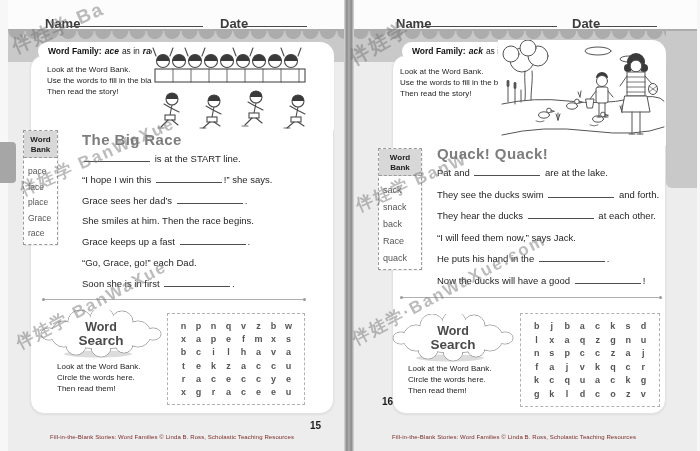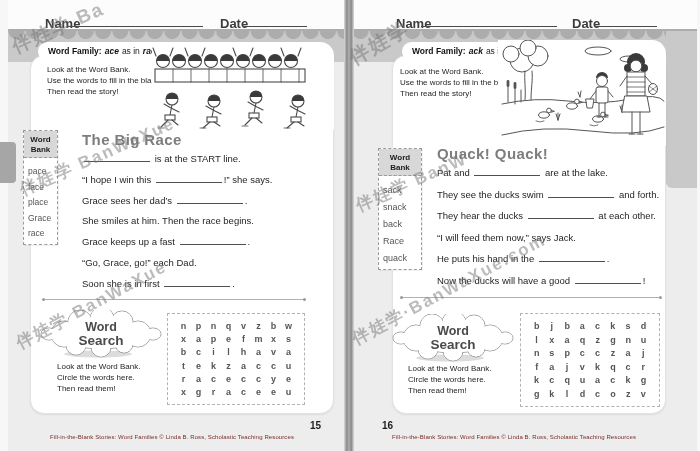--- a/index.html
+++ b/index.html
@@ -462,21 +462,21 @@
       <span class="ws-letter">g</span>
       <span class="ws-letter">k</span>
       <span class="ws-letter">l</span>
       <span class="ws-letter">d</span>
       <span class="ws-letter">c</span>
       <span class="ws-letter">o</span>
       <span class="ws-letter">z</span>
       <span class="ws-letter">v</span>
     </div>
 
-  <div class="pnum" style="left:382px;top:420px;">16</div>
+  <div class="pnum" style="left:382px;top:396px;">16</div>
   <div class="footer" style="left:368px;top:434px;">Fill-in-the-Blank Stories: Word Families © Linda B. Ross, Scholastic Teaching Resources</div>
 
   <span class="wm wm1">伴娃学 Ba</span>
   <span class="wm wm2">伴娃学 BanWaXue</span>
   <span class="wm wm3">伴娃学 BanWaXue</span>
   <span class="wm wm4">伴娃学</span>
   <span class="wm wm5">伴娃学·BanWaXue.com</span>
   <span class="wm wm6">伴娃学 BanW</span>
 
 </div>

